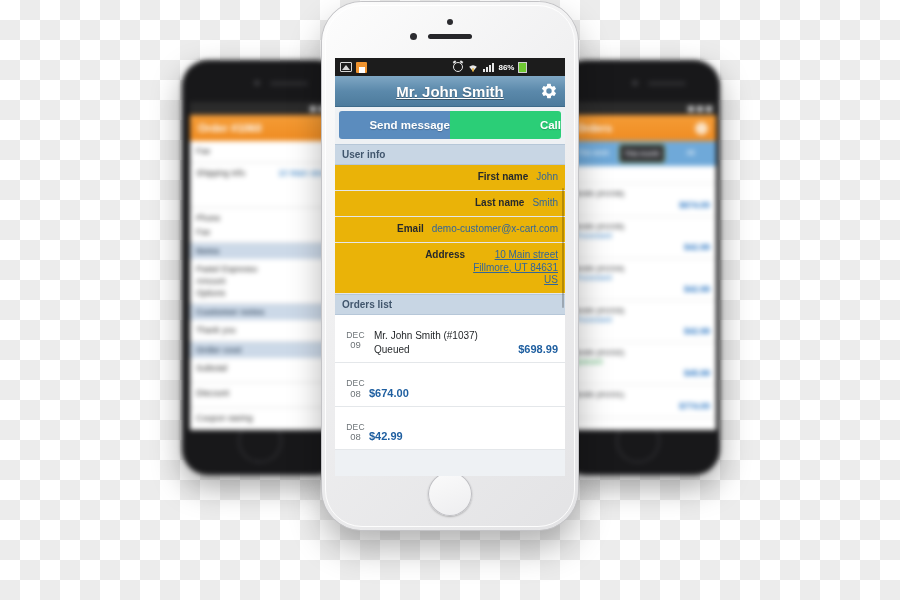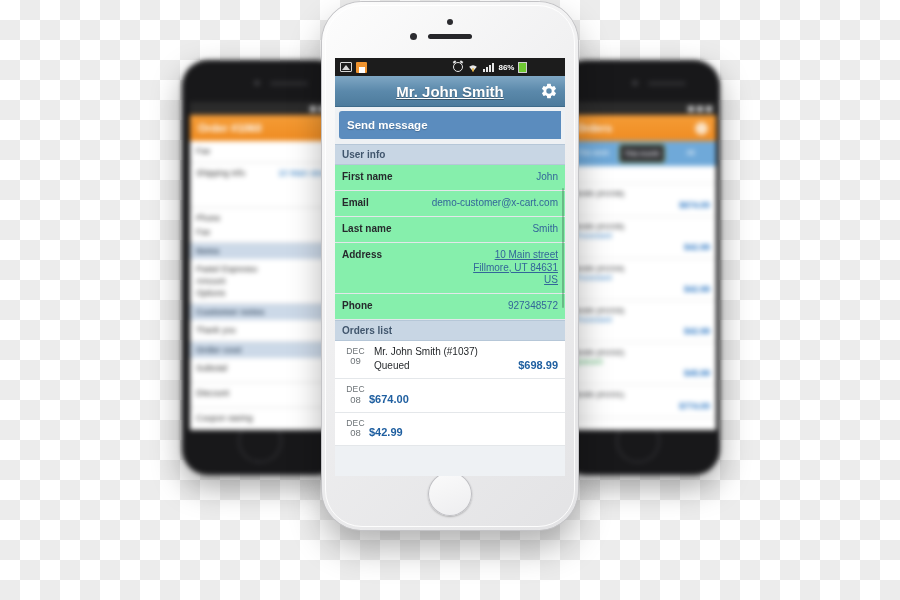--- a/index.html
+++ b/index.html
@@ -314,22 +314,22 @@
 
   
   .actions {
     display: flex;
     gap: 0;
     padding: 4px 4px 5px 4px;
     background: #eef1f4;
   }
   .btn {
     flex: 1;
-    text-align: left;
-    padding: 8px 8px;
+    text-align: right;
+    padding: 8px 0;
     font-size: 11.5px;
     font-weight: bold;
     color: #ffffff;
     text-shadow: 0 1px 1px rgba(0,0,0,0.22);
     cursor: pointer;
   }
   .btn-send { background: #5b8cbe; border-radius: 3px 0 0 3px; }
   .btn-call { background: #2bce77; border-radius: 0 3px 3px 0; }
 
   
@@ -339,24 +339,24 @@
     font-size: 10px;
     font-weight: bold;
     padding: 4px 7px;
     border-top: 1px solid #b6c7d8;
     border-bottom: 1px solid #b6c7d8;
   }
   .info-list { background: #ffffff; }
   .info-row {
     display: flex;
     align-items: flex-start;
-    justify-content: space-between;
+    justify-content: flex-end;
     padding: 6px 7px;
     border-bottom: 1px solid #e4e7ea;
-    background: #86efac;
+    background: #eab308;
     min-height: 13px;
   }
   .info-label {
     font-size: 10px;
     font-weight: bold;
     color: #26292c;
     white-space: nowrap;
   }
   .info-value {
     font-size: 10px;
@@ -364,21 +364,21 @@
     text-align: right;
     line-height: 1.25;
     padding-left: 8px;
   }
 
   
   .orders { background: #ffffff; }
   .order-row {
     display: flex;
     align-items: flex-start;
-    padding: 5px 7px 6px 7px;
+    padding: 15px 7px 6px 7px;
     border-bottom: 1px solid #e4e7ea;
     background: #fff;
   }
   .order-date {
     width: 27px;
     text-align: center;
     flex: 0 0 27px;
     color: #6d7377;
     line-height: 1.15;
     padding-top: 1px;
@@ -576,46 +576,43 @@
         <span class="app-title">Mr. John Smith</span>
         <span class="gear-btn">
           <svg width="18" height="18" viewBox="0 0 24 24">
             <path fill="#ffffff" d="M19.14 12.94a7.07 7.07 0 0 0 0-1.88l2.03-1.58a.5.5 0 0 0 .12-.64l-1.92-3.32a.5.5 0 0 0-.6-.22l-2.39.96a7.2 7.2 0 0 0-1.63-.94l-.36-2.54a.5.5 0 0 0-.5-.42h-3.84a.5.5 0 0 0-.5.42l-.36 2.54c-.58.24-1.13.55-1.63.94l-2.39-.96a.5.5 0 0 0-.6.22L2.65 8.84a.5.5 0 0 0 .12.64l2.03 1.58a7.07 7.07 0 0 0 0 1.88L2.77 14.52a.5.5 0 0 0-.12.64l1.92 3.32c.12.21.37.3.6.22l2.39-.96c.5.39 1.05.7 1.63.94l.36 2.54c.04.24.25.42.5.42h3.84c.25 0 .46-.18.5-.42l.36-2.54c.58-.24 1.13-.55 1.63-.94l2.39.96c.23.08.48-.01.6-.22l1.92-3.32a.5.5 0 0 0-.12-.64l-2.03-1.58zM12 15.6A3.6 3.6 0 1 1 12 8.4a3.6 3.6 0 0 1 0 7.2z"></path>
           </svg>
         </span>
       </div>
 
       <div class="actions">
         <div class="btn btn-send">Send message</div>
+        <div class="btn btn-call">Call</div>
       </div>
 
       <div class="section-head">User info</div>
       <div class="info-list">
         <div class="info-row">
           <span class="info-label">First name</span>
           <span class="info-value">John</span>
         </div>
         <div class="info-row">
+          <span class="info-label">Last name</span>
+          <span class="info-value">Smith</span>
+        </div>
+        <div class="info-row">
           <span class="info-label">Email</span>
           <span class="info-value">demo-customer@x-cart.com</span>
-        </div>
-        <div class="info-row">
-          <span class="info-label">Last name</span>
-          <span class="info-value">Smith</span>
         </div>
         <div class="info-row">
           <span class="info-label">Address</span>
           <span class="info-value" style="white-space:pre-line;text-decoration:underline;">10 Main street
 Fillmore, UT 84631
 US</span>
         </div>
-        <div class="info-row">
-          <span class="info-label">Phone</span>
-          <span class="info-value">927348572</span>
-        </div>
       </div>
 
       <div class="section-head">Orders list</div>
       <div class="orders">
 
         <div class="order-row">
           <div class="order-date">
             <span class="mo">DEC</span>
             <span class="dy">09</span>
           </div>

